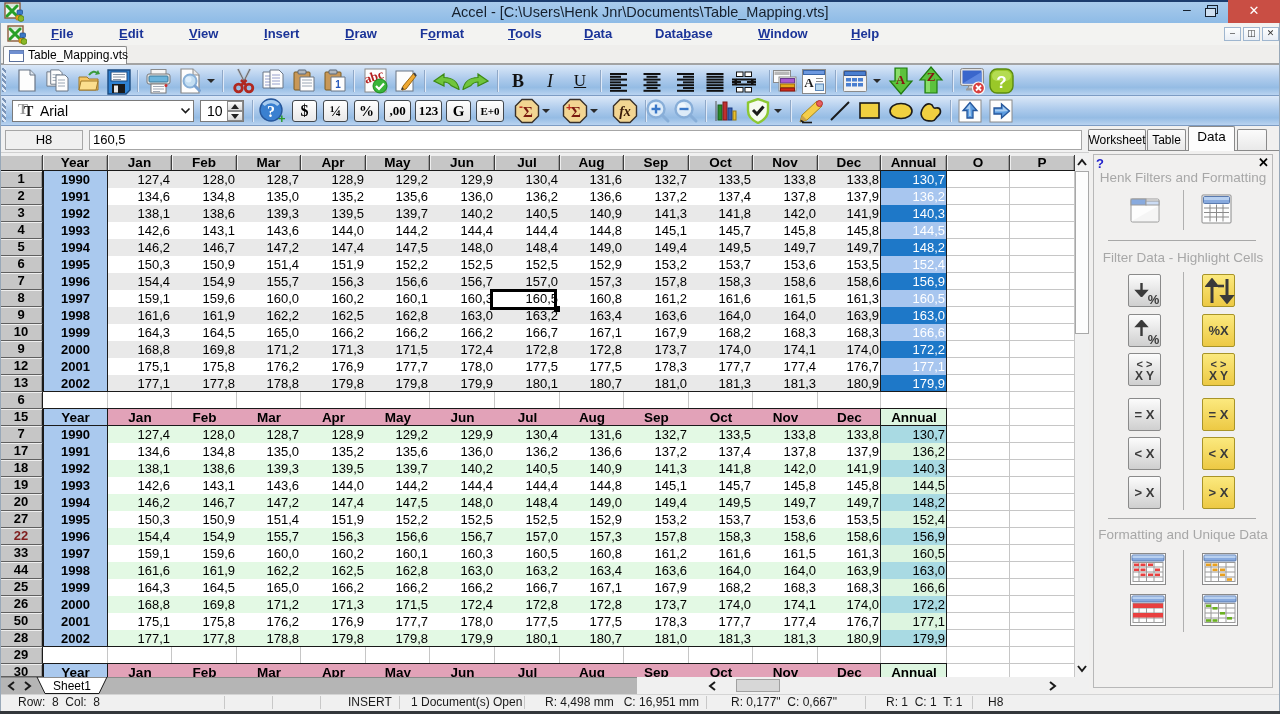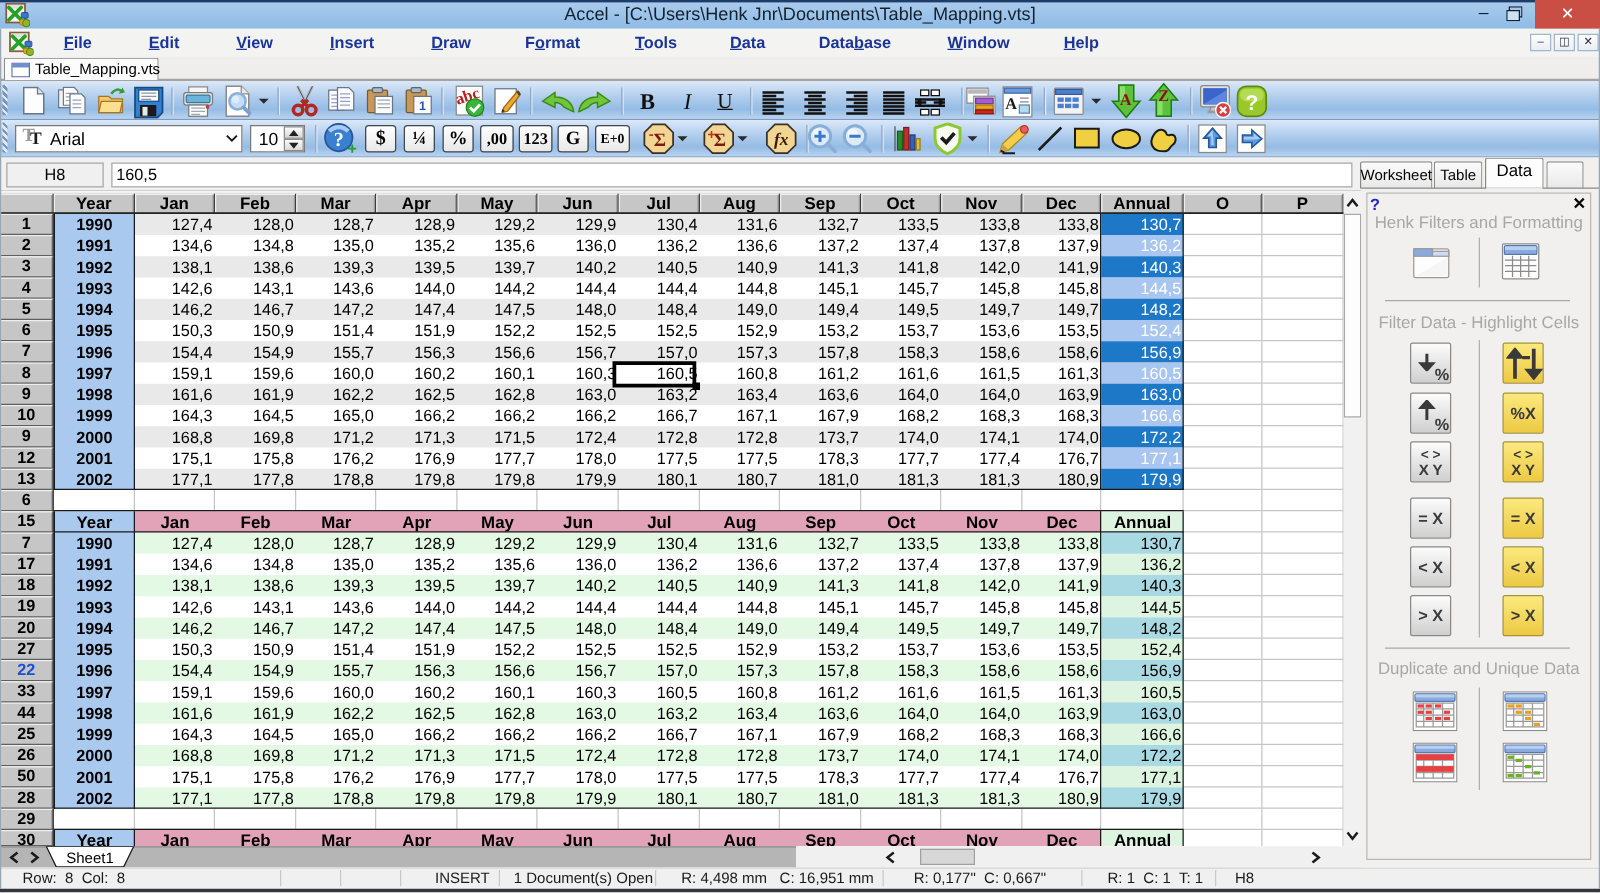--- a/index.html
+++ b/index.html
@@ -519,21 +519,21 @@
     <div style="position:absolute;left:0;top:205px;width:43px;height:17px;background:#c6c6c6;border-right:1px solid #1a1a1a;border-bottom:1px solid #5f5f5f;box-shadow:inset 1px 1px 0 #efefef, inset -1px 0 0 #9a9a9a;font-size:13px;font-weight:bold;color:#000;text-align:center;line-height:16px;">12</div>
     <div style="position:absolute;left:0;top:222px;width:43px;height:17px;background:#c6c6c6;border-right:1px solid #1a1a1a;border-bottom:1px solid #5f5f5f;box-shadow:inset 1px 1px 0 #efefef, inset -1px 0 0 #9a9a9a;font-size:13px;font-weight:bold;color:#000;text-align:center;line-height:16px;">13</div>
     <div style="position:absolute;left:0;top:239px;width:43px;height:17px;background:#c6c6c6;border-right:1px solid #1a1a1a;border-bottom:1px solid #5f5f5f;box-shadow:inset 1px 1px 0 #efefef, inset -1px 0 0 #9a9a9a;font-size:13px;font-weight:bold;color:#000;text-align:center;line-height:16px;">6</div>
     <div style="position:absolute;left:0;top:256px;width:43px;height:17px;background:#c6c6c6;border-right:1px solid #1a1a1a;border-bottom:1px solid #5f5f5f;box-shadow:inset 1px 1px 0 #efefef, inset -1px 0 0 #9a9a9a;font-size:13px;font-weight:bold;color:#000;text-align:center;line-height:16px;">15</div>
     <div style="position:absolute;left:0;top:273px;width:43px;height:17px;background:#c6c6c6;border-right:1px solid #1a1a1a;border-bottom:1px solid #5f5f5f;box-shadow:inset 1px 1px 0 #efefef, inset -1px 0 0 #9a9a9a;font-size:13px;font-weight:bold;color:#000;text-align:center;line-height:16px;">7</div>
     <div style="position:absolute;left:0;top:290px;width:43px;height:17px;background:#c6c6c6;border-right:1px solid #1a1a1a;border-bottom:1px solid #5f5f5f;box-shadow:inset 1px 1px 0 #efefef, inset -1px 0 0 #9a9a9a;font-size:13px;font-weight:bold;color:#000;text-align:center;line-height:16px;">17</div>
     <div style="position:absolute;left:0;top:307px;width:43px;height:17px;background:#c6c6c6;border-right:1px solid #1a1a1a;border-bottom:1px solid #5f5f5f;box-shadow:inset 1px 1px 0 #efefef, inset -1px 0 0 #9a9a9a;font-size:13px;font-weight:bold;color:#000;text-align:center;line-height:16px;">18</div>
     <div style="position:absolute;left:0;top:324px;width:43px;height:17px;background:#c6c6c6;border-right:1px solid #1a1a1a;border-bottom:1px solid #5f5f5f;box-shadow:inset 1px 1px 0 #efefef, inset -1px 0 0 #9a9a9a;font-size:13px;font-weight:bold;color:#000;text-align:center;line-height:16px;">19</div>
     <div style="position:absolute;left:0;top:341px;width:43px;height:17px;background:#c6c6c6;border-right:1px solid #1a1a1a;border-bottom:1px solid #5f5f5f;box-shadow:inset 1px 1px 0 #efefef, inset -1px 0 0 #9a9a9a;font-size:13px;font-weight:bold;color:#000;text-align:center;line-height:16px;">20</div>
     <div style="position:absolute;left:0;top:358px;width:43px;height:17px;background:#c6c6c6;border-right:1px solid #1a1a1a;border-bottom:1px solid #5f5f5f;box-shadow:inset 1px 1px 0 #efefef, inset -1px 0 0 #9a9a9a;font-size:13px;font-weight:bold;color:#000;text-align:center;line-height:16px;">27</div>
-    <div style="position:absolute;left:0;top:375px;width:43px;height:17px;background:#c6c6c6;border-right:1px solid #1a1a1a;border-bottom:1px solid #5f5f5f;box-shadow:inset 1px 1px 0 #efefef, inset -1px 0 0 #9a9a9a;font-size:13px;font-weight:bold;color:#1d4ed8;text-align:center;line-height:16px;">22</div>
+    <div style="position:absolute;left:0;top:375px;width:43px;height:17px;background:#c6c6c6;border-right:1px solid #1a1a1a;border-bottom:1px solid #5f5f5f;box-shadow:inset 1px 1px 0 #efefef, inset -1px 0 0 #9a9a9a;font-size:13px;font-weight:bold;color:#7f1d1d;text-align:center;line-height:16px;">22</div>
     <div style="position:absolute;left:0;top:392px;width:43px;height:17px;background:#c6c6c6;border-right:1px solid #1a1a1a;border-bottom:1px solid #5f5f5f;box-shadow:inset 1px 1px 0 #efefef, inset -1px 0 0 #9a9a9a;font-size:13px;font-weight:bold;color:#000;text-align:center;line-height:16px;">33</div>
     <div style="position:absolute;left:0;top:409px;width:43px;height:17px;background:#c6c6c6;border-right:1px solid #1a1a1a;border-bottom:1px solid #5f5f5f;box-shadow:inset 1px 1px 0 #efefef, inset -1px 0 0 #9a9a9a;font-size:13px;font-weight:bold;color:#000;text-align:center;line-height:16px;">44</div>
     <div style="position:absolute;left:0;top:426px;width:43px;height:17px;background:#c6c6c6;border-right:1px solid #1a1a1a;border-bottom:1px solid #5f5f5f;box-shadow:inset 1px 1px 0 #efefef, inset -1px 0 0 #9a9a9a;font-size:13px;font-weight:bold;color:#000;text-align:center;line-height:16px;">25</div>
     <div style="position:absolute;left:0;top:443px;width:43px;height:17px;background:#c6c6c6;border-right:1px solid #1a1a1a;border-bottom:1px solid #5f5f5f;box-shadow:inset 1px 1px 0 #efefef, inset -1px 0 0 #9a9a9a;font-size:13px;font-weight:bold;color:#000;text-align:center;line-height:16px;">26</div>
     <div style="position:absolute;left:0;top:460px;width:43px;height:17px;background:#c6c6c6;border-right:1px solid #1a1a1a;border-bottom:1px solid #5f5f5f;box-shadow:inset 1px 1px 0 #efefef, inset -1px 0 0 #9a9a9a;font-size:13px;font-weight:bold;color:#000;text-align:center;line-height:16px;">50</div>
     <div style="position:absolute;left:0;top:477px;width:43px;height:17px;background:#c6c6c6;border-right:1px solid #1a1a1a;border-bottom:1px solid #5f5f5f;box-shadow:inset 1px 1px 0 #efefef, inset -1px 0 0 #9a9a9a;font-size:13px;font-weight:bold;color:#000;text-align:center;line-height:16px;">28</div>
     <div style="position:absolute;left:0;top:494px;width:43px;height:17px;background:#c6c6c6;border-right:1px solid #1a1a1a;border-bottom:1px solid #5f5f5f;box-shadow:inset 1px 1px 0 #efefef, inset -1px 0 0 #9a9a9a;font-size:13px;font-weight:bold;color:#000;text-align:center;line-height:16px;">29</div>
     <div style="position:absolute;left:0;top:511px;width:43px;height:13px;background:#c6c6c6;border-right:1px solid #1a1a1a;border-bottom:1px solid #5f5f5f;box-shadow:inset 1px 1px 0 #efefef, inset -1px 0 0 #9a9a9a;font-size:13px;font-weight:bold;color:#000;text-align:center;line-height:16px;">30</div>
     <div style="position:absolute;left:43px;top:18px;width:1px;height:221px;background:#1a1a1a;"></div>
     <div style="position:absolute;left:107px;top:18px;width:1px;height:221px;background:#1a1a1a;"></div>
@@ -1053,21 +1053,21 @@
 <div style="position:absolute;left:1202px;top:398px;width:33px;height:33px;font-size:13px;font-weight:bold;color:#3a3a3a;text-align:center;line-height:33px;">= X</div>
 <div class="gbtn" style="left:1128px;top:437px"></div>
 <div style="position:absolute;left:1128px;top:437px;width:33px;height:33px;font-size:13px;font-weight:bold;color:#3a3a3a;text-align:center;line-height:33px;">&lt; X</div>
 <div class="ybtn" style="left:1202px;top:437px"></div>
 <div style="position:absolute;left:1202px;top:437px;width:33px;height:33px;font-size:13px;font-weight:bold;color:#3a3a3a;text-align:center;line-height:33px;">&lt; X</div>
 <div class="gbtn" style="left:1128px;top:476px"></div>
 <div style="position:absolute;left:1128px;top:476px;width:33px;height:33px;font-size:13px;font-weight:bold;color:#3a3a3a;text-align:center;line-height:33px;">&gt; X</div>
 <div class="ybtn" style="left:1202px;top:476px"></div>
 <div style="position:absolute;left:1202px;top:476px;width:33px;height:33px;font-size:13px;font-weight:bold;color:#3a3a3a;text-align:center;line-height:33px;">&gt; X</div>
 <div style="position:absolute;left:1108px;top:518px;width:148px;height:1px;background:#a8a8a8;"></div>
-<div style="position:absolute;left:1093px;top:527px;width:180px;text-align:center;font-size:13.5px;color:#a7a7a7;">Duplicate and Unique Data</div>
+<div style="position:absolute;left:1093px;top:527px;width:180px;text-align:center;font-size:13.5px;color:#a7a7a7;">Formatting and Unique Data</div>
 <div style="position:absolute;left:1183px;top:550px;width:1px;height:82px;background:#b0b0b0;"></div>
 <svg style="position:absolute;left:1130px;top:553px" width="36" height="32" viewBox="0 0 36 32">
     <rect x="0.5" y="0.5" width="35" height="31" fill="#fdfdfd" stroke="#8a8a8a"></rect>
     <rect x="2" y="2" width="32" height="6" rx="1" fill="#88aade" stroke="#5a7aae"></rect>
     <rect x="2.5" y="2.5" width="31" height="2.5" fill="#b8d0f0"></rect>
     <path d="M3 14h30M3 19h30M3 24h30M9 9.5v19M16.5 9.5v19M24 9.5v19" stroke="#9a9a9a" fill="none"></path>
     <rect x="3" y="9.5" width="30" height="19" fill="none" stroke="#9a9a9a"></rect>
     <rect x="4" y="10.5" width="5" height="2.6" fill="#e84040"></rect>
     <rect x="10.5" y="10.5" width="5" height="2.6" fill="#e84040"></rect>
     <rect x="18" y="10.5" width="5" height="2.6" fill="#e84040"></rect>

